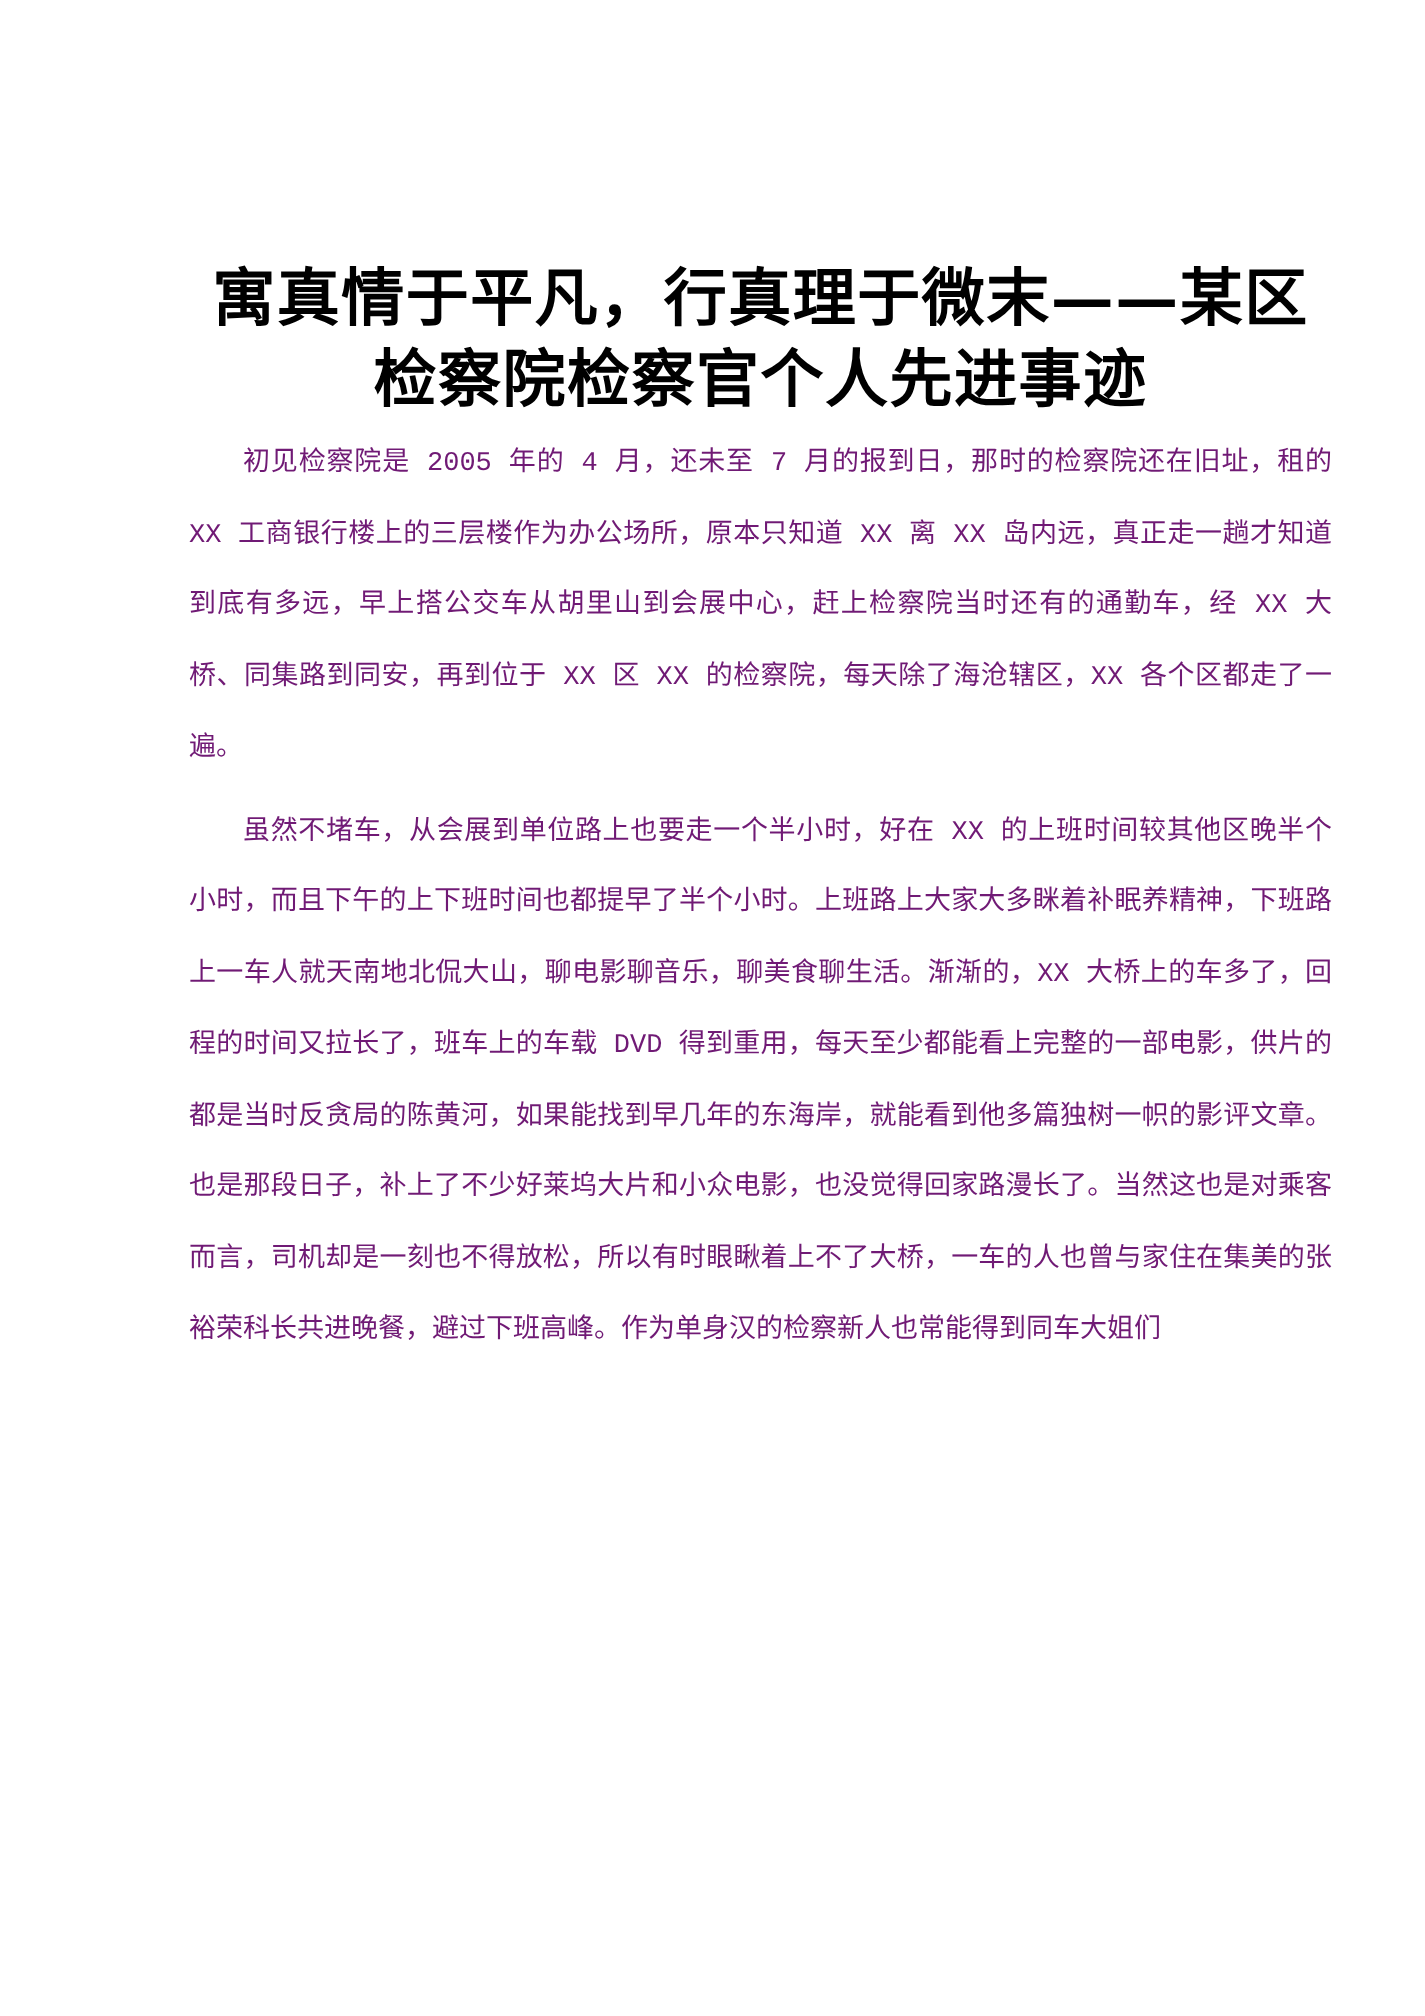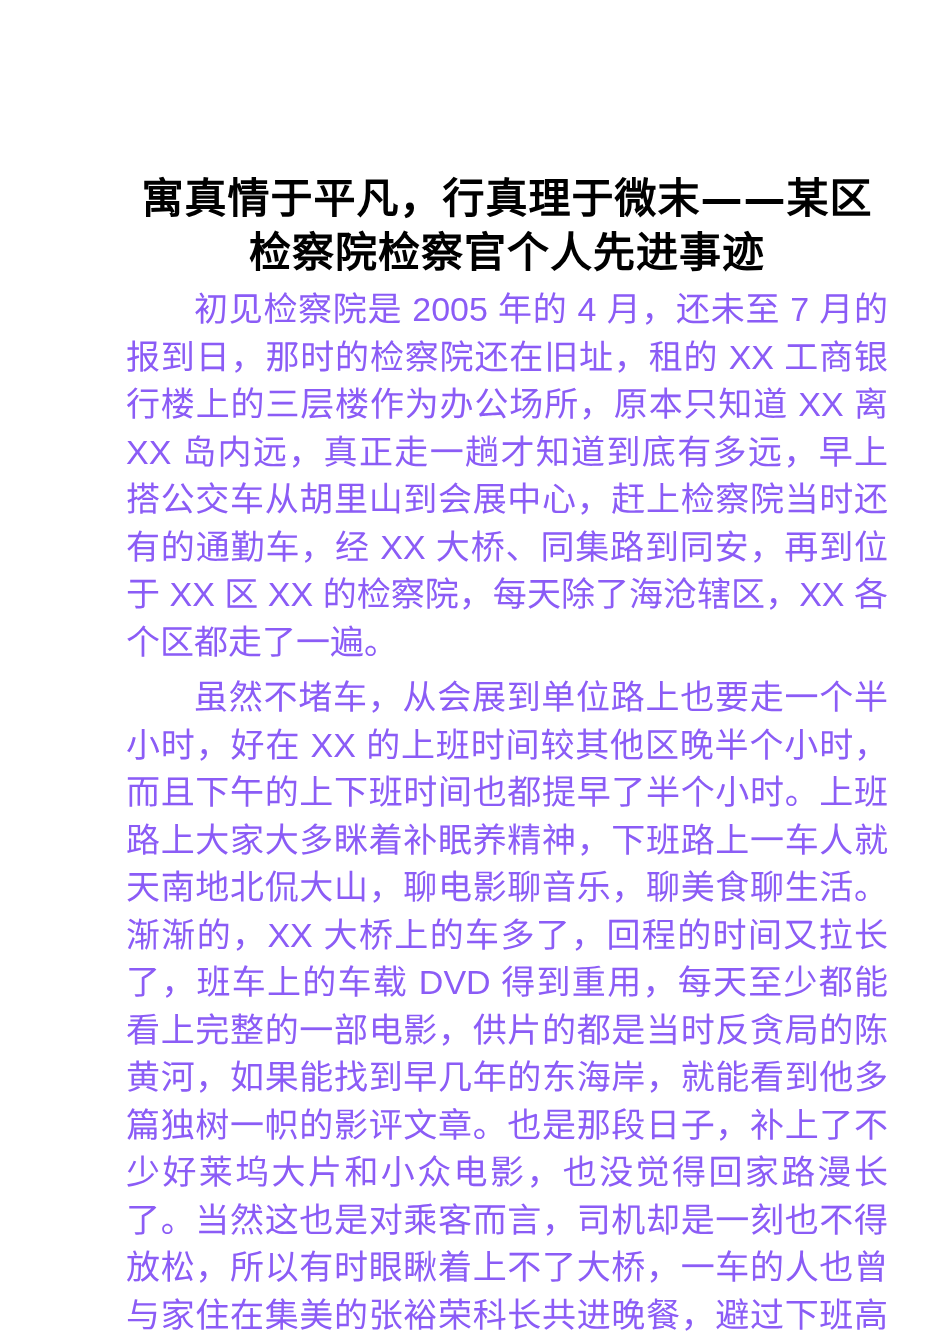--- a/index.html
+++ b/index.html
@@ -24,23 +24,23 @@
     color: #000000;
     font-family: "DejaVu Serif", "Liberation Serif", serif;
     font-weight: 700;
     font-size: 42px;
     line-height: 54px;
     text-align: center;
     letter-spacing: 1px;
   }
   .doc-para {
     margin: 0;
-    color: #8b5cf6;
-    font-family: Liberation Sans, sans-serif;
-    font-size: 34px;
+    color: #701a75;
+    font-family: Liberation Mono, monospace;
+    font-size: 18px;
     line-height: 47.5px;
     text-align: justify;
     text-indent: 2em;
     word-break: break-all;
   }
   .doc-para + .doc-para {
     margin-top: 8px;
   }
 </style>
 </head>

